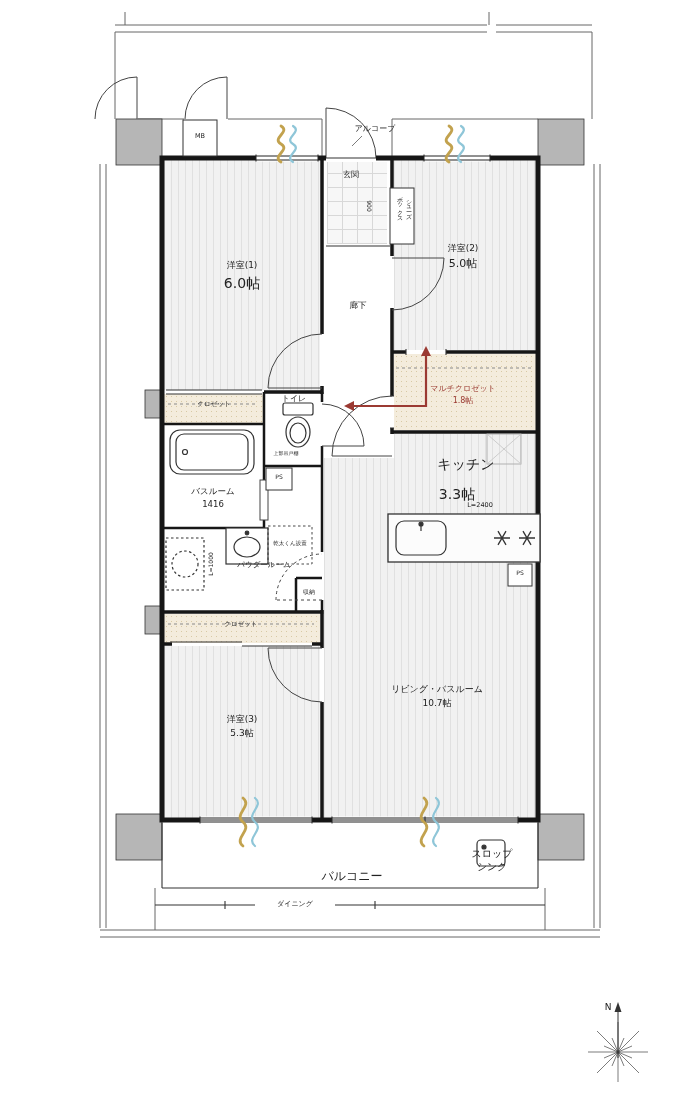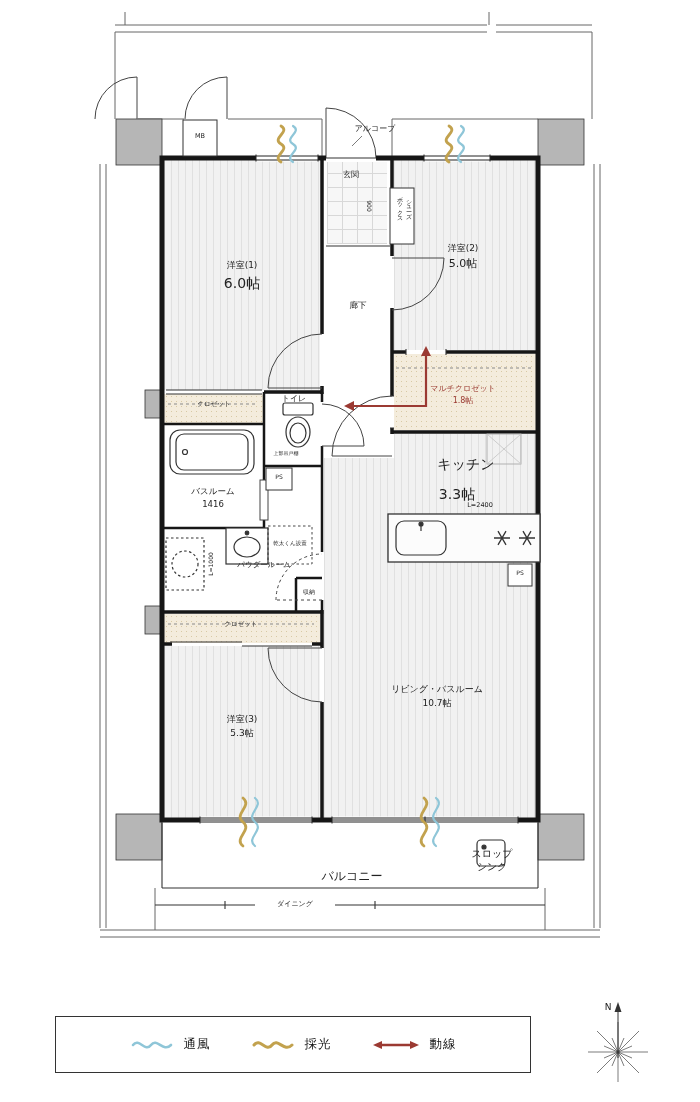--- a/index.html
+++ b/index.html
@@ -217,36 +217,14 @@
   <div class="lbl" style="left:242px;top:714px;font-size:9px">洋室(3)</div>
   <div class="lbl" style="left:242px;top:728px;font-size:9px">5.3帖</div>
   <div class="lbl" style="left:437px;top:684px;font-size:9px">リビング・バスルーム</div>
   <div class="lbl" style="left:437px;top:698px;font-size:9px">10.7帖</div>
 
   <div class="lbl" style="left:352px;top:869px;font-size:12px">バルコニー</div>
   <div class="lbl" style="left:492px;top:847px;font-size:10px">スロップ
 シンク</div>
   <div class="lbl" style="left:295px;top:900px;font-size:7px">ダイニング</div>
 
-  <div id="legend">
-    <div class="legend-item">
-      <svg width="44" height="18" viewBox="0 0 44 18">
-        <path d="M3,9 C9,1 15,17 21,9 C27,1 33,17 41,9" stroke="#8fc6d8" stroke-width="2.6" fill="none" stroke-linecap="round"></path>
-      </svg>
-      <span>通風</span>
-    </div>
-    <div class="legend-item">
-      <svg width="44" height="18" viewBox="0 0 44 18">
-        <path d="M3,9 C9,1 15,17 21,9 C27,1 33,17 41,9" stroke="#c2a24e" stroke-width="3" fill="none" stroke-linecap="round"></path>
-      </svg>
-      <span>採光</span>
-    </div>
-    <div class="legend-item">
-      <svg width="48" height="12" viewBox="0 0 48 12">
-        <line x1="7" y1="6" x2="41" y2="6" stroke="#9b3a32" stroke-width="2.4"></line>
-        <polygon points="1,6 10,2 10,10" fill="#9b3a32"></polygon>
-        <polygon points="47,6 38,2 38,10" fill="#9b3a32"></polygon>
-      </svg>
-      <span>動線</span>
-    </div>
-  </div>
 
 </div>
 
 </body></html>

